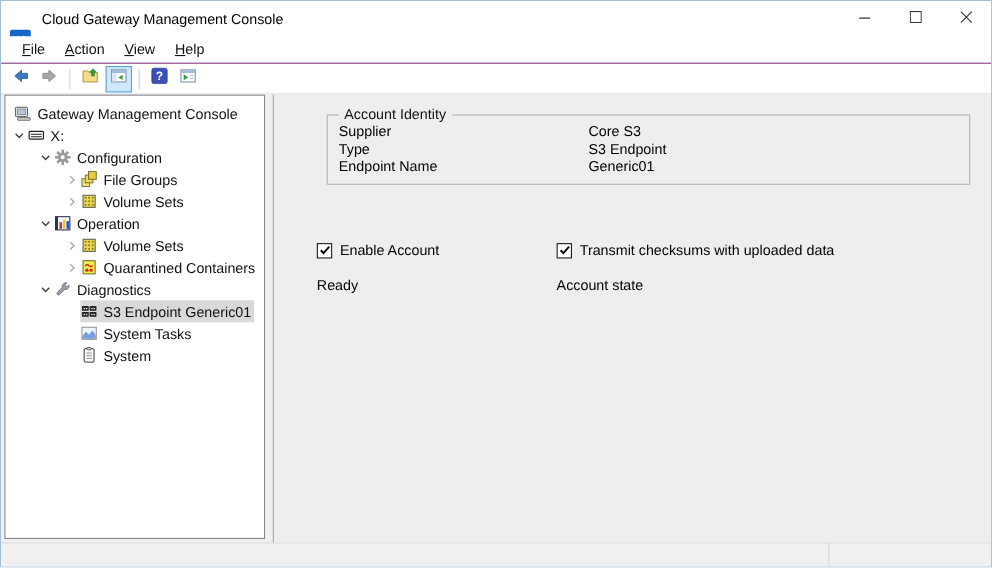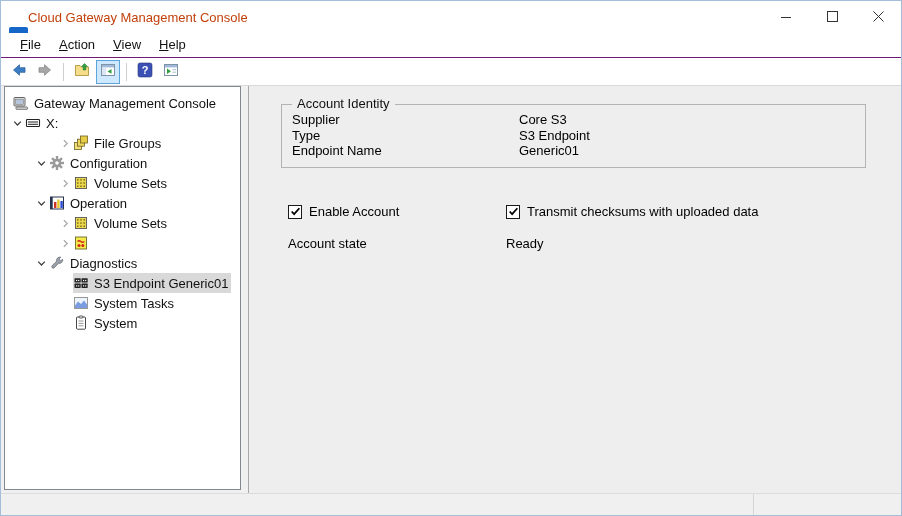--- a/index.html
+++ b/index.html
@@ -14,21 +14,21 @@
     overflow:hidden;
   }
 
   
   .title-bar { height:32px; display:flex; align-items:center; background:#fff; flex:none; }
   .app-icon {
     width:19px; height:19px; margin-left:8px; border-radius:2px;
     background:#1467c6; color:#fff; font-size:9px; font-weight:bold;
     display:flex; align-items:center; justify-content:center; letter-spacing:0.5px; flex:none;margin-top:38px;
   }
-  .title-text { font-size:13px; color:#c2410c; white-space:nowrap; }
+  .title-text { font-size:13px; margin-left:10px; color:#000000; white-space:nowrap; }
   .win-controls { margin-left:auto; display:flex; height:100%; }
   .win-btn { width:46px; height:100%; display:flex; align-items:center; justify-content:center; }
 
   
   .menu-bar { height:25px; display:flex; align-items:stretch; padding-left:10px; background:#fff;
               border-bottom:1px solid #701a75; flex:none; }
   .menu-item { display:inline-block; font-size:13px; line-height:24px; padding:0 9px; color:#111; }
   .menu-item::first-letter { text-decoration:underline; }
 
   
@@ -57,30 +57,30 @@
   .chev { width:16px; height:16px; flex:none; display:flex; align-items:center; justify-content:center; }
   .chev svg { width:11px; height:11px; }
   .hl { display:flex; align-items:center; height:20px; padding:0 3px 0 0; }
   .tree-row.selected .hl { background:#d9d9d9; }
   .ticon { width:16px; height:16px; flex:none; margin-right:5px; display:flex; }
   .ticon svg { width:16px; height:16px; }
   .tlabel { color:#111; }
 
   
   .groupbox {
-    margin:18px 0 0 32px; width:585px; height:64px;
+    margin:18px 0 0 48px; width:585px; height:64px;
     border:1px solid #b3b3b3; position:relative; padding:7px 0 0 10px;
   }
   .groupbox-title {
     position:absolute; top:-8px; left:10px; background:#eeeeee;
     padding:0 5px; font-size:13px; line-height:14px; color:#111;
   }
   .id-row { display:grid; grid-template-columns:227px 1fr; font-size:13px; line-height:15.5px; }
 
-  .chk-row { display:flex; margin:36px 0 0 39px; }
+  .chk-row { display:flex; margin:52px 0 0 39px; }
   .chk-col1 { width:218px; display:flex; align-items:center; flex:none; }
   .chk-col2 { display:flex; align-items:center; }
   .chk-label { font-size:13px; }
   .checkbox { width:14px; height:14px; background:#fff; border:1px solid #1a1a1a; margin-right:7px;
               display:inline-flex; align-items:center; justify-content:center; flex:none; }
   .checkbox svg { width:11px; height:11px; display:none; }
   .checkbox.checked svg { display:block; }
 
   .state-row { display:grid; grid-template-columns:218px 1fr; margin:17px 0 0 39px; font-size:13px; }
 
@@ -216,58 +216,58 @@
           <svg viewBox="0 0 16 16">
             <rect x="1.5" y="4.5" width="13" height="7" rx="0.8" fill="#fff" stroke="#222" stroke-width="1.1"></rect>
             <line x1="3" y1="7" x2="13" y2="7" stroke="#222" stroke-width="1"></line>
             <line x1="3" y1="9.3" x2="13" y2="9.3" stroke="#222" stroke-width="1"></line>
           </svg>
         </span>
             <span class="tlabel">X:</span>
           </span>
       </div>
 
-      <div class="tree-row lvl3">
-        <span class="chev">
-          <svg viewBox="0 0 10 10">
-              <polyline points="3.5,2 6.6,5 3.5,8" fill="none" stroke="#a8a8a8" stroke-width="1.1"></polyline>
-            </svg>
-        </span>
-        <span class="hl">
-            <span class="ticon">
-          <svg viewBox="0 0 16 16">
-            <rect x="1.5" y="7.5" width="7" height="7" fill="#f1e07a" stroke="#6f6020" stroke-width="0.8"></rect>
-            <rect x="4.5" y="4.2" width="7" height="7" fill="#ecd75f" stroke="#6f6020" stroke-width="0.8"></rect>
-            <rect x="7.5" y="1" width="7" height="7" fill="#e6cd45" stroke="#6f6020" stroke-width="0.8"></rect>
-          </svg>
-        </span>
-            <span class="tlabel">File Groups</span>
-          </span>
-      </div>
-
       <div class="tree-row lvl2">
         <span class="chev">
           <svg viewBox="0 0 10 10">
               <polyline points="2,3.3 5,6.4 8,3.3" fill="none" stroke="#3c3c3c" stroke-width="1.1"></polyline>
             </svg>
         </span>
         <span class="hl">
             <span class="ticon">
           <svg viewBox="0 0 16 16">
             <g fill="#9a9a9a">
               <rect x="6.8" y="1" width="2.4" height="14"></rect>
               <rect x="1" y="6.8" width="14" height="2.4"></rect>
               <rect x="6.8" y="1" width="2.4" height="14" transform="rotate(45 8 8)"></rect>
               <rect x="6.8" y="1" width="2.4" height="14" transform="rotate(-45 8 8)"></rect>
             </g>
             <circle cx="8" cy="8" r="4.3" fill="#9a9a9a"></circle>
             <circle cx="8" cy="8" r="1.8" fill="#fff"></circle>
           </svg>
         </span>
             <span class="tlabel">Configuration</span>
+          </span>
+      </div>
+
+      <div class="tree-row lvl3">
+        <span class="chev">
+          <svg viewBox="0 0 10 10">
+              <polyline points="3.5,2 6.6,5 3.5,8" fill="none" stroke="#a8a8a8" stroke-width="1.1"></polyline>
+            </svg>
+        </span>
+        <span class="hl">
+            <span class="ticon">
+          <svg viewBox="0 0 16 16">
+            <rect x="1.5" y="7.5" width="7" height="7" fill="#f1e07a" stroke="#6f6020" stroke-width="0.8"></rect>
+            <rect x="4.5" y="4.2" width="7" height="7" fill="#ecd75f" stroke="#6f6020" stroke-width="0.8"></rect>
+            <rect x="7.5" y="1" width="7" height="7" fill="#e6cd45" stroke="#6f6020" stroke-width="0.8"></rect>
+          </svg>
+        </span>
+            <span class="tlabel">File Groups</span>
           </span>
       </div>
 
       <div class="tree-row lvl3">
         <span class="chev">
           <svg viewBox="0 0 10 10">
               <polyline points="3.5,2 6.6,5 3.5,8" fill="none" stroke="#a8a8a8" stroke-width="1.1"></polyline>
             </svg>
         </span>
         <span class="hl">
@@ -346,20 +346,21 @@
         </span>
         <span class="hl">
             <span class="ticon">
           <svg viewBox="0 0 16 16">
             <rect x="2.5" y="2" width="11" height="12" fill="#f4ea4a" stroke="#6b6b2a" stroke-width="0.9"></rect>
             <path d="M4.5 6.5 q1.7 -1.6 3.4 0 t3.4 0" stroke="#d22618" fill="none" stroke-width="1.3"></path>
             <circle cx="6" cy="10.6" r="1.5" fill="#d22618"></circle>
             <circle cx="9.8" cy="10.6" r="1.5" fill="#d22618"></circle>
           </svg>
         </span>
+            <span class="tlabel">Quarantined Containers</span>
           </span>
       </div>
 
       <div class="tree-row lvl2">
         <span class="chev">
           <svg viewBox="0 0 10 10">
               <polyline points="2,3.3 5,6.4 8,3.3" fill="none" stroke="#3c3c3c" stroke-width="1.1"></polyline>
             </svg>
         </span>
         <span class="hl">
@@ -465,22 +466,22 @@
           <span class="checkbox checked">
             <svg viewBox="0 0 12 12">
                 <path d="M1.8 6 L4.5 8.9 L10.2 2.4" fill="none" stroke="#000" stroke-width="1.9"></path>
               </svg>
           </span>
           <span class="chk-label">Transmit checksums with uploaded data</span>
         </div>
       </div>
 
       <div class="state-row">
+        <span>Ready</span>
         <span>Account state</span>
-        <span>Ready</span>
       </div>
 
     </div>
   </div>
 
   <div class="status-bar">
     <div class="status-cell-left"></div>
     <div class="status-cell-right"></div>
   </div>
 

